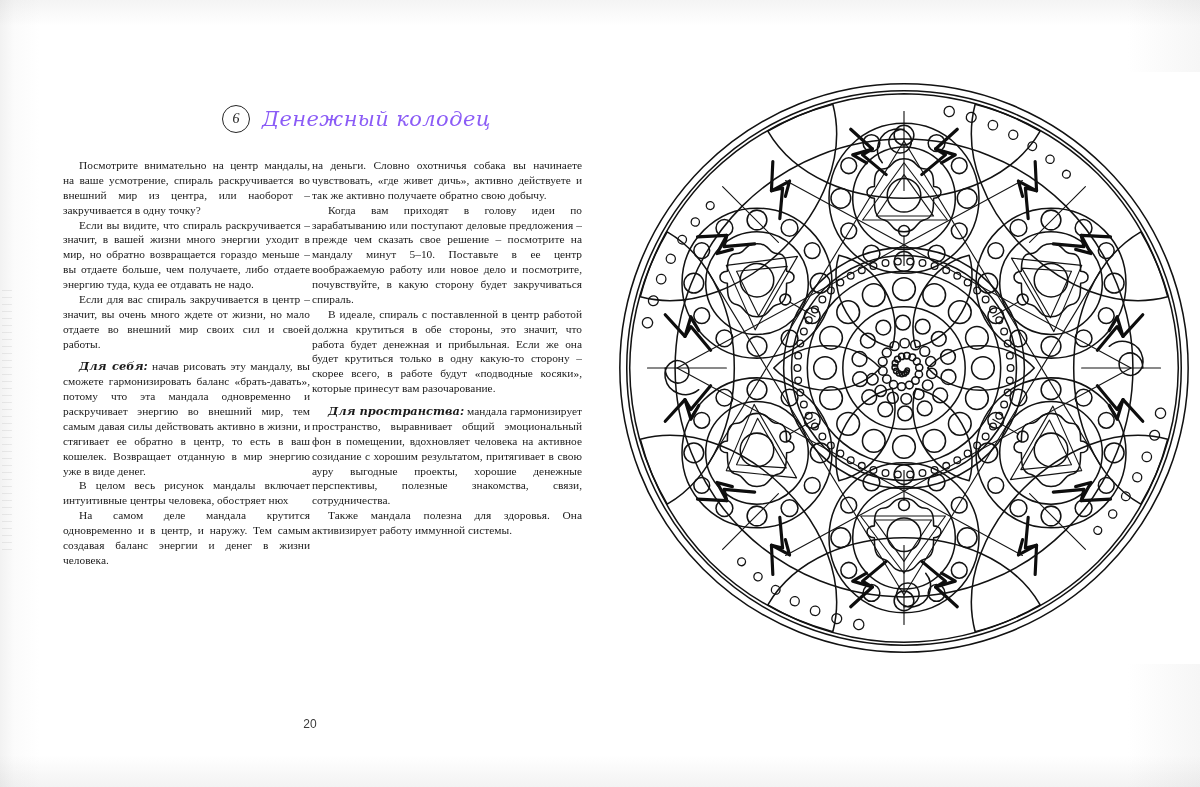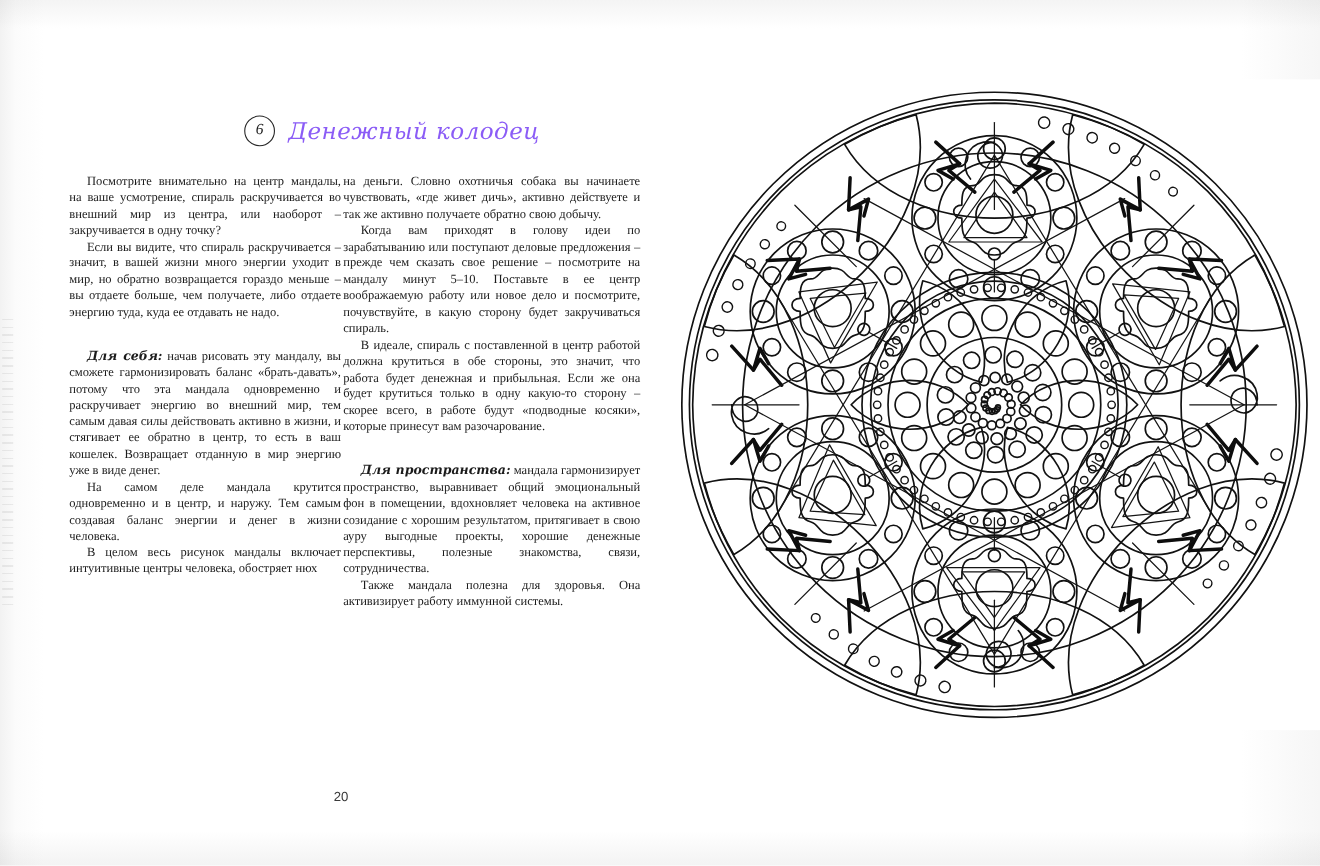--- a/index.html
+++ b/index.html
@@ -51,21 +51,21 @@
     font-size:11.4px;line-height:1.305;
     color:#1b1b1b;
     text-align:justify;
     text-justify:inter-word;
     hyphens:auto;
   }
   #col-left{left:63px;width:247px;}
   #col-right{left:312px;width:270px;}
 
   .col p{margin:0;text-indent:16px;}
-  .col p.gap{margin-top:24px;}
+  .col p.gap{margin-top:8px;}
   .lead{font-weight:bold;font-style:italic;font-family:"DejaVu Serif",serif;}
 
   #page-number{
     position:absolute;left:0;top:717px;width:620px;
     text-align:center;font-size:12px;color:#3a3a3a;
     font-family:"Liberation Sans", sans-serif;
   }
 
   
   #art-page{
@@ -105,23 +105,24 @@
     <div id="heading">
       <div class="circ-num">
         <span>6</span>
       </div>
       <div id="chapter-title">Денежный колодец</div>
     </div>
 
     <div class="col" id="col-left">
       <p>Посмотрите внимательно на центр мандалы, на ваше усмотрение, спираль раскручивается во внешний мир из центра, или наоборот – закручивается в одну точку?</p>
       <p>Если вы видите, что спираль раскручивается – значит, в вашей жизни много энергии уходит в мир, но обратно возвращается гораздо меньше – вы отдаете больше, чем получаете, либо отдаете энергию туда, куда ее отдавать не надо.</p>
+      <p>Если для вас спираль закручивается в центр – значит, вы очень много ждете от жизни, но мало отдаете во внешний мир своих сил и своей работы.</p>
       <p class="gap"><span class="lead">Для себя:</span><span> начав рисовать эту мандалу, вы сможете гармонизировать баланс «брать-давать», потому что эта мандала одновременно и раскручивает энергию во внешний мир, тем самым давая силы действовать активно в жизни, и стягивает ее обратно в центр, то есть в ваш кошелек. Возвращает отданную в мир энергию уже в виде денег.</span></p>
+      <p>В целом весь рисунок мандалы включает интуитивные центры человека, обостряет нюх</p>
       <p>На самом деле мандала крутится одновременно и в центр, и наружу. Тем самым создавая баланс энергии и денег в жизни человека.</p>
-      <p>В целом весь рисунок мандалы включает интуитивные центры человека, обостряет нюх</p>
     </div>
 
     <div class="col" id="col-right">
       <p style="text-indent:0">на деньги. Словно охотничья собака вы начинаете чувствовать, «где живет дичь», активно действуете и так же активно получаете обратно свою добычу.</p>
       <p>Когда вам приходят в голову идеи по зарабатыванию или поступают деловые предложения – прежде чем сказать свое решение – посмотрите на мандалу минут 5–10. Поставьте в ее центр воображаемую работу или новое дело и посмотрите, почувствуйте, в какую сторону будет закручиваться спираль.</p>
       <p>В идеале, спираль с поставленной в центр работой должна крутиться в обе стороны, это значит, что работа будет денежная и прибыльная. Если же она будет крутиться только в одну какую-то сторону – скорее всего, в работе будут «подводные косяки», которые принесут вам разочарование.</p>
       <p class="gap"><span class="lead">Для пространства:</span><span> мандала гармонизирует пространство, выравнивает общий эмоциональный фон в помещении, вдохновляет человека на активное созидание с хорошим результатом, притягивает в свою ауру выгодные проекты, хорошие денежные перспективы, полезные знакомства, связи, сотрудничества.</span></p>
       <p>Также мандала полезна для здоровья. Она активизирует работу иммунной системы.</p>
     </div>
 

